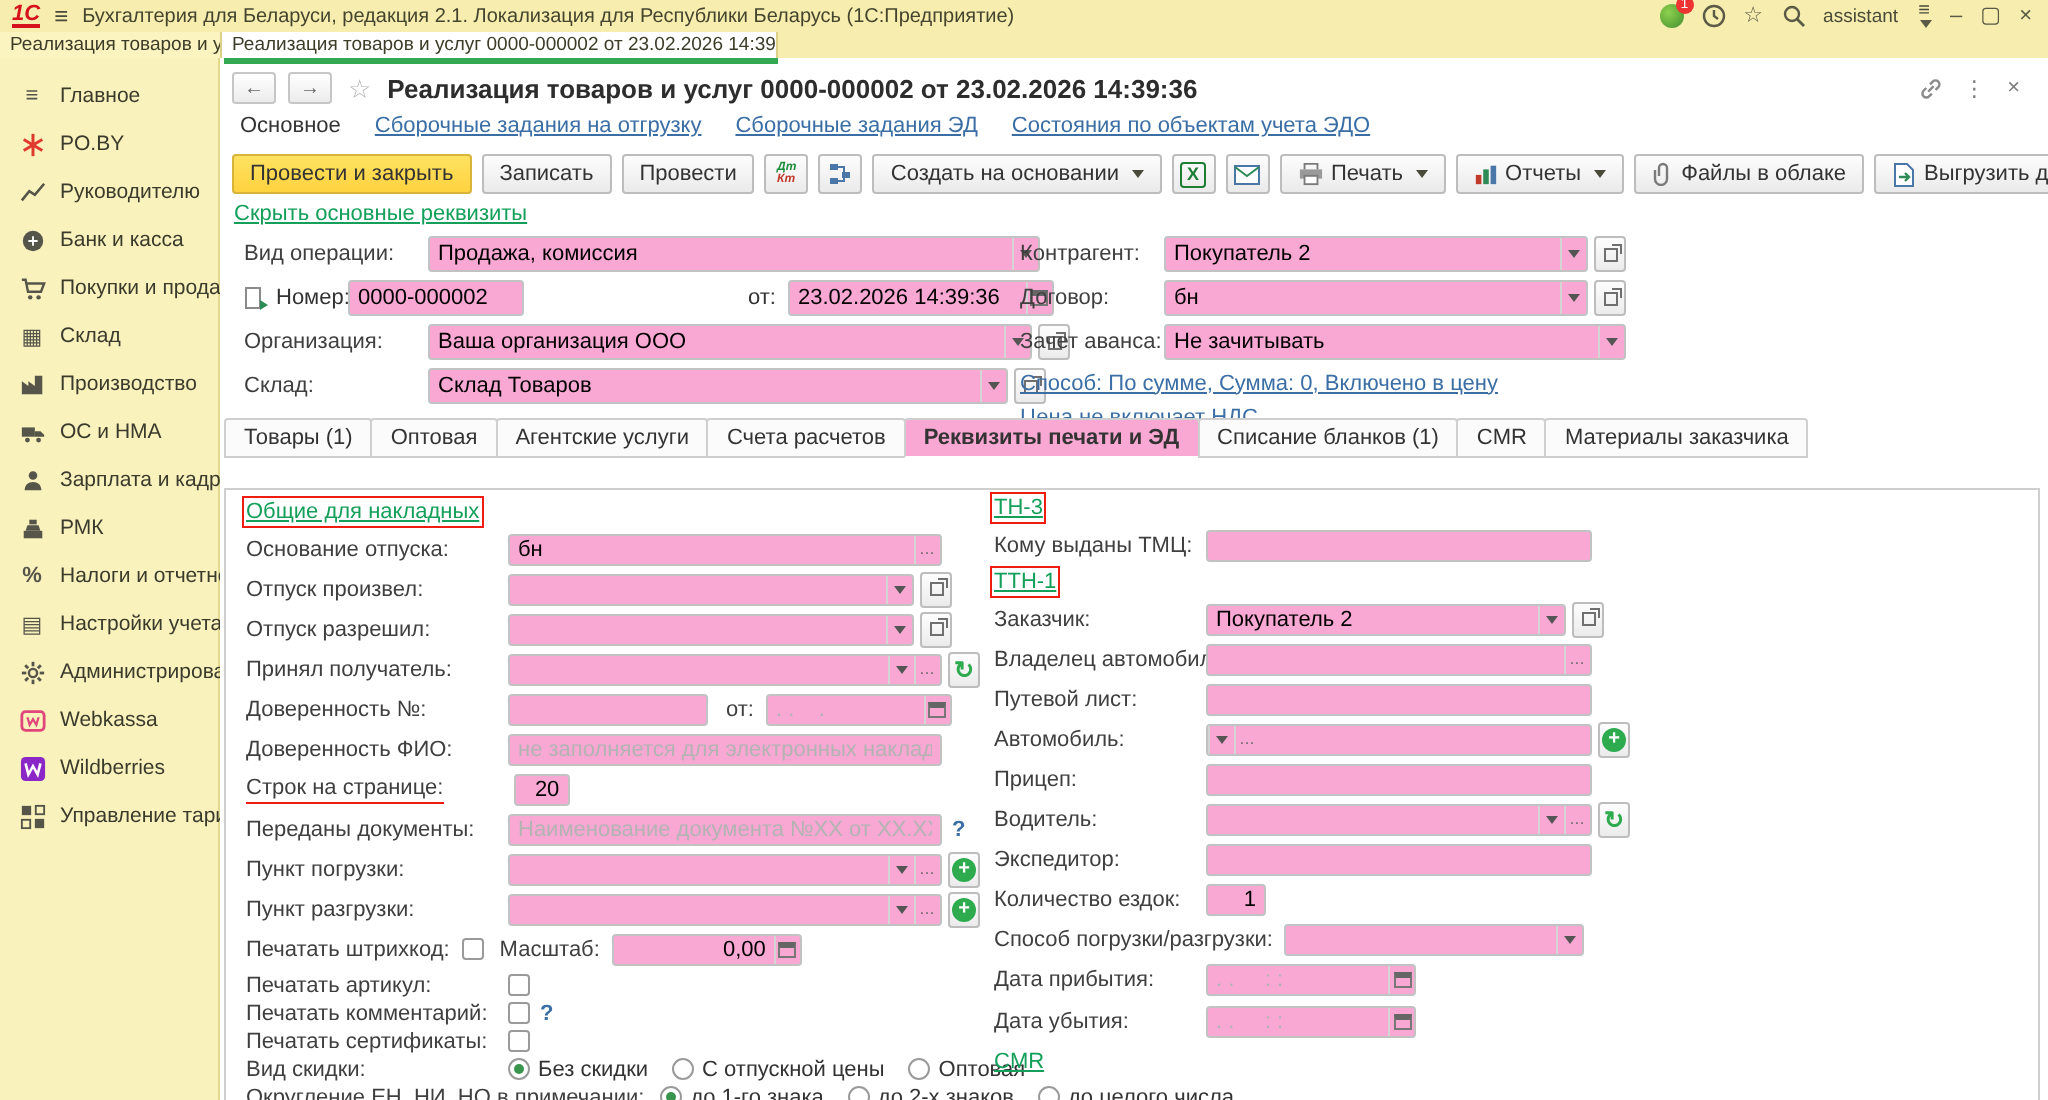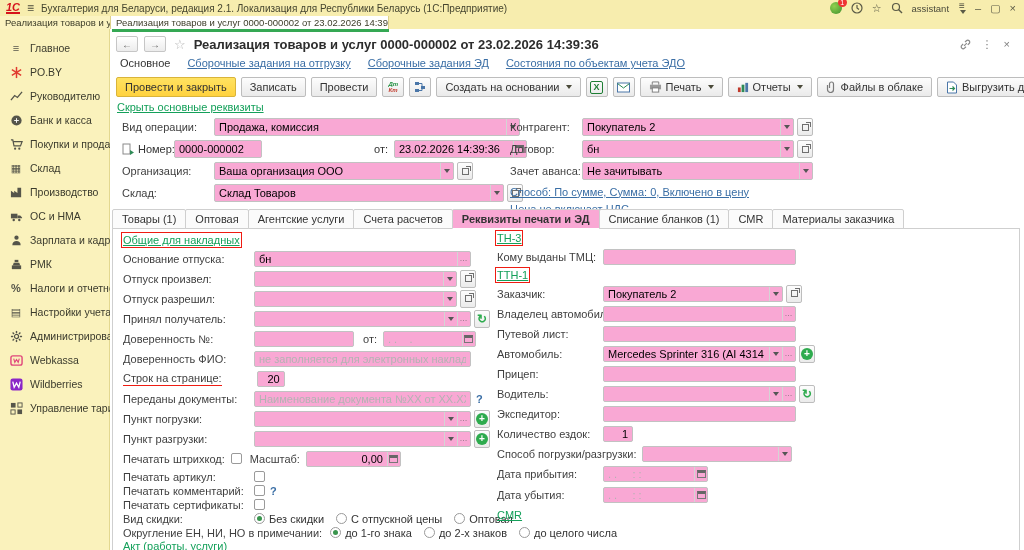--- a/index.html
+++ b/index.html
@@ -64,21 +64,21 @@
 .calic{width:9px;height:8px;border:1px solid #777;border-top:3px solid #666}
 .sq{width:16px;height:18px;border:1px solid #bdbdbd;border-radius:2px;background:linear-gradient(#fdfdfd,#ebebeb);display:inline-flex;align-items:center;justify-content:center;margin-left:3px;cursor:pointer;flex:none}
 .opn{width:7px;height:7px;border:1px solid #6f6f6f;position:relative}
 .opn::after{content:'';position:absolute;right:-3px;top:-3px;width:4px;height:4px;border-top:1px solid #6f6f6f;border-right:1px solid #6f6f6f}
 .grn{color:#2eab4e;font-weight:bold;font-size:12px;line-height:12px}
 .plusic{color:#fff;background:#2eab4e;border-radius:50%;width:12px;height:12px;line-height:12px;text-align:center;font-weight:bold;font-size:10px}
 .mfR{position:absolute;left:388px;top:0;width:350px}
 .mlblR{width:72px;color:#3f3f3f;flex:none}
 .qm{color:#3a6ea5;font-weight:bold;margin-left:5px}
 
-.doctabs{display:flex;margin:3px 0 0 2px;position:relative;z-index:2}
+.doctabs{display:flex;margin:3px 0 16px 2px;position:relative;z-index:2}
 .dtab{border:1px solid #cfcfcf;border-bottom:1px solid #cfcfcf;background:#fbfbfb;padding:3px 9px;margin-right:-1px;color:#333;cursor:pointer;border-radius:2px 2px 0 0;white-space:nowrap;margin-bottom:-1px}
 .dtab.active{background:#f9a8d4;border-bottom:1px solid #fff;font-weight:bold}
 
 .panel{position:relative;margin:0 4px 0 2px;border:1px solid #cfcfcf;height:346px;background:#fff;z-index:1}
 .colL{position:absolute;left:10px;top:4px;width:400px}
 .colR{position:absolute;left:384px;top:2px;width:470px}
 .prow{display:flex;align-items:center;height:17px;margin-bottom:3px;white-space:nowrap}
 .prow.sm{height:13px;margin-bottom:1px}
 .plbl{width:131px;color:#3f3f3f;flex:none}
 .plbl2{color:#3f3f3f;flex:none;margin-right:6px}
@@ -395,21 +395,21 @@
       <span style="margin-left:112px;margin-right:6px">от:</span>
       <span class="fld" style="width:133px">
         <input value="23.02.2026 14:39:36" style="">
         <span class="seg">
             <i class="calic"></i>
           </span>
       </span>
     </div>
     <div class="mrow">
       <span class="mlbl">Организация:</span>
-      <span class="fld" style="width:240px">
+      <span class="fld" style="width:302px">
         <input value="Ваша организация ООО" style="">
         <span class="seg">
             <i class="tri"></i>
           </span>
       </span>
       <span class="sq">
           <i class="opn"></i>
         </span>
     </div>
     <div class="mrow">
@@ -691,21 +691,20 @@
       </div>
       <div class="prow">
         <span class="plblR">Путевой лист:</span>
         <span class="fld h15" style="width:193px">
             <input style="">
           </span>
       </div>
       <div class="prow">
         <span class="plblR">Автомобиль:</span>
         <span class="fld h15" style="width:193px">
-          <input value="Mercedes Sprinter 316 (AI 4314" style="">
           <span class="seg">
               <i class="tri"></i>
             </span>
           <span class="seg">
               <span class="dots">…</span>
             </span>
         </span>
         <span class="sq">
             <span class="plusic">+</span>
           </span>

